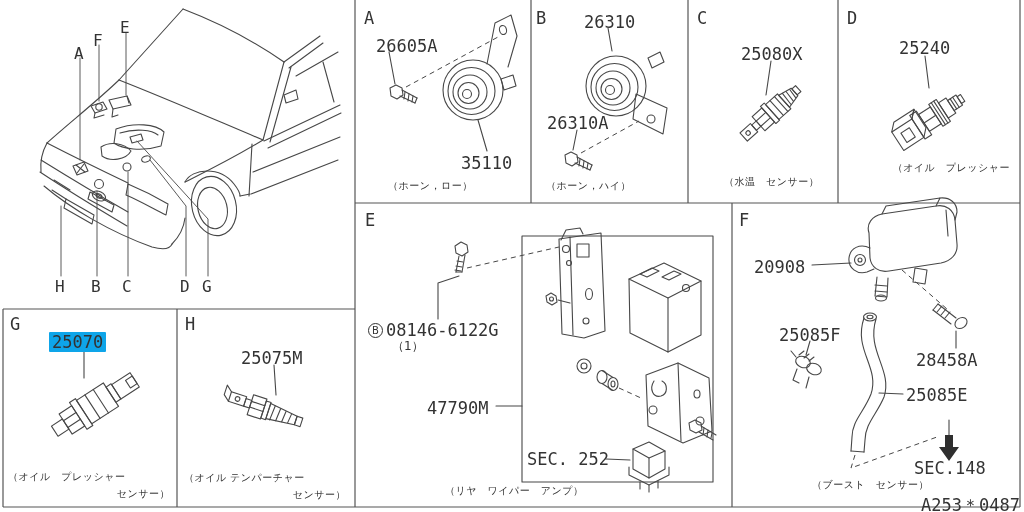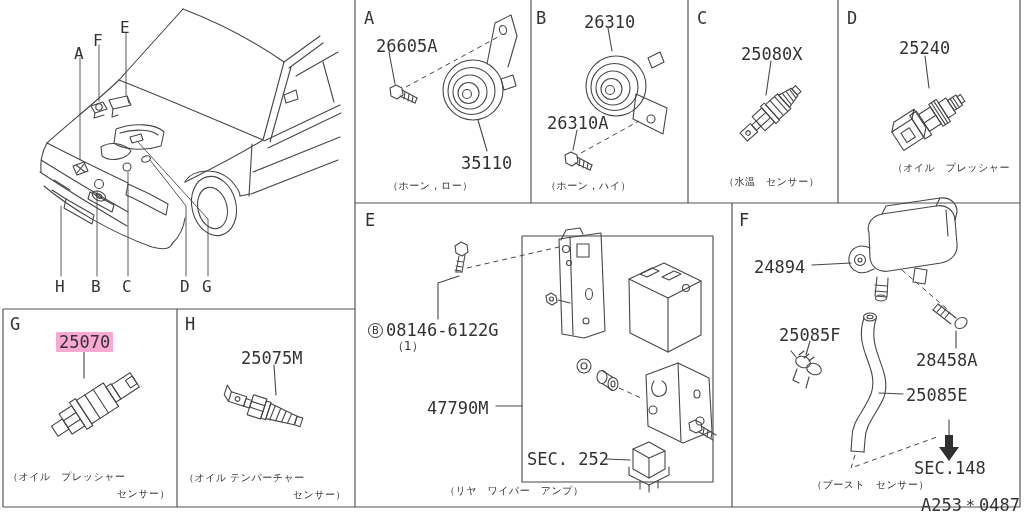--- a/index.html
+++ b/index.html
@@ -370,28 +370,28 @@
 </div>
 
 <div class="txt pn" style="left:368px;top:320px">
   <span class="circ">B</span><span>08146-6122G</span>
 </div>
 <div class="txt qty" style="left:392px;top:338px">（1）</div>
 <div class="txt pn" style="left:427px;top:398px">47790M</div>
 <div class="txt pn" style="left:527px;top:449px">SEC. 252</div>
 <div class="txt cap" style="left:445px;top:484px">（リヤ　ワイパー　アンプ）</div>
 
-<div class="txt pn" style="left:754px;top:257px">24894</div>
+<div class="txt pn" style="left:754px;top:257px">20908</div>
 <div class="txt pn" style="left:779px;top:325px">25085F</div>
 <div class="txt pn" style="left:916px;top:350px">28458A</div>
 <div class="txt pn" style="left:906px;top:385px">25085E</div>
 <div class="txt pn" style="left:914px;top:458px">SEC.148</div>
 <div class="txt cap" style="left:812px;top:478px">（ブースト　センサー）</div>
 
-<div class="txt pn hl" style="left: 56px; top: 332px; background-color: #f9a8d4; text-align: center;">25070</div>
+<div class="txt pn hl" style="left: 49px; top: 332px; background-color: #0ea5e9; text-align: center;">25070</div>
 <div class="txt cap" style="left:8px;top:470px">（オイル　プレッシャー</div>
 <div class="txt cap ralign" style="left:8px;top:487px;width:162px">センサー）</div>
 
 <div class="txt pn" style="left:241px;top:348px">25075M</div>
 <div class="txt cap" style="left:184px;top:471px">（オイル テンパーチャー</div>
 <div class="txt cap ralign" style="left:184px;top:488px;width:162px">センサー）</div>
 
 <div class="txt pn" style="right:4px;top:494px">A253＊0487</div>
 
 </body></html>

